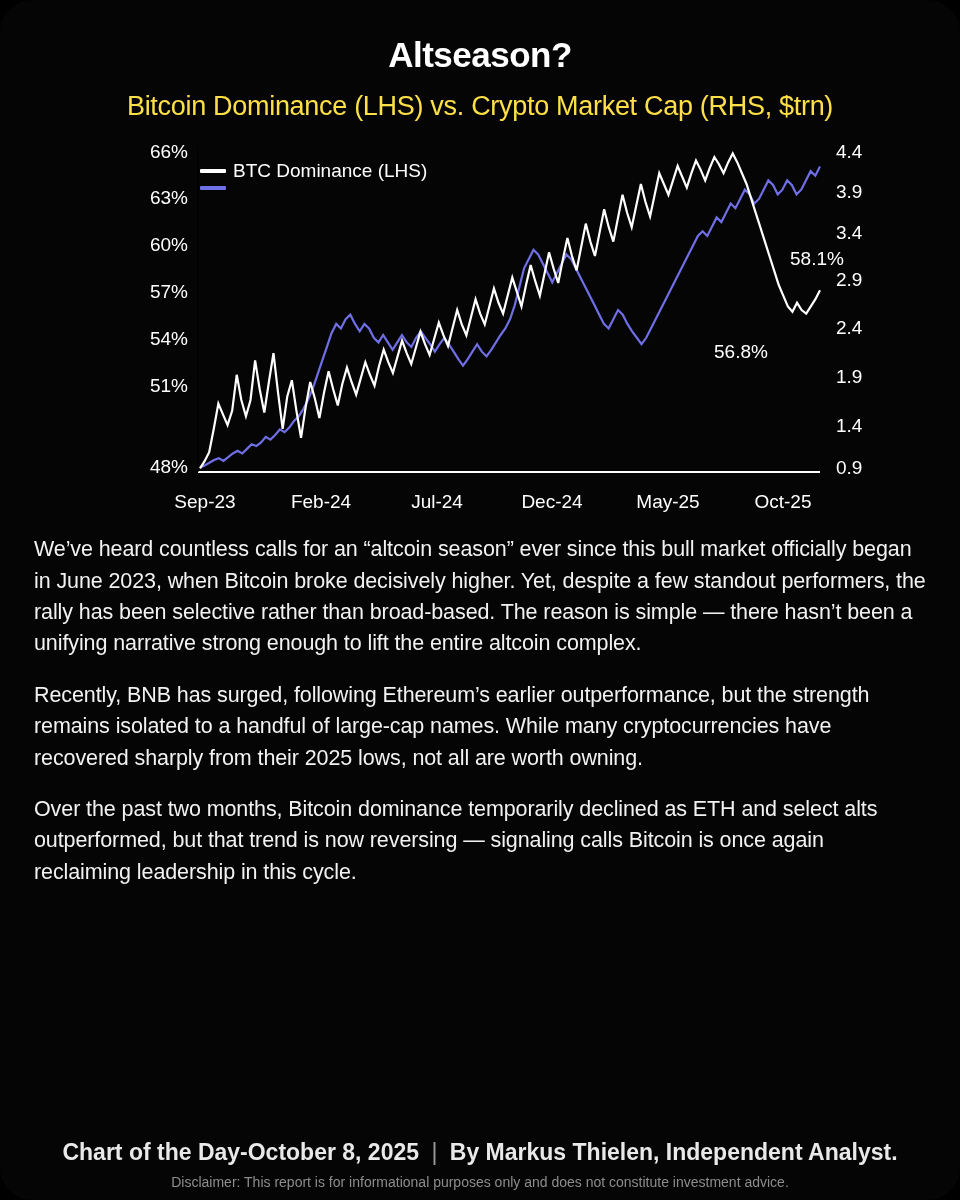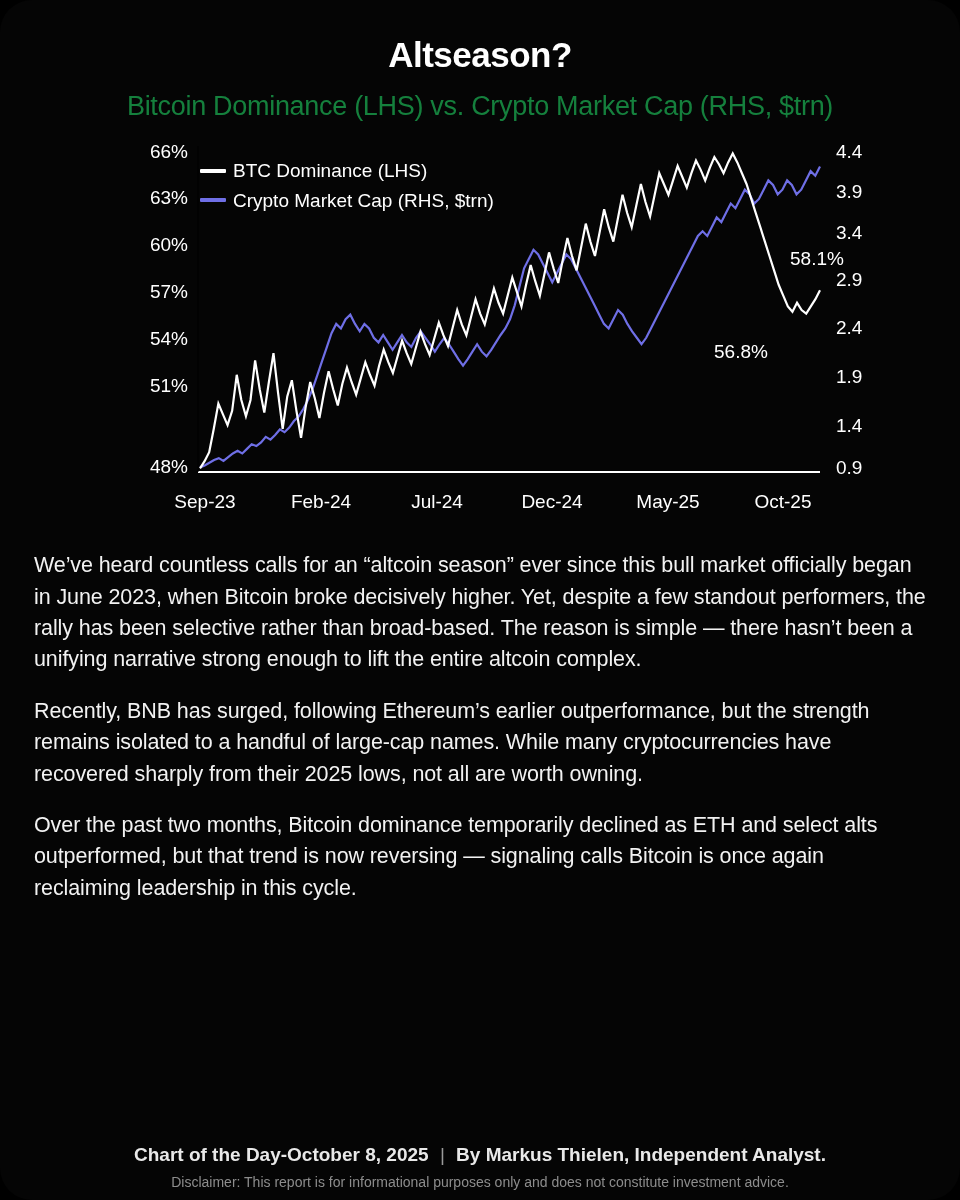--- a/index.html
+++ b/index.html
@@ -36,21 +36,21 @@
   }
   .title-line2 {
     font-size: 35px;
     font-weight: bold;
     letter-spacing: -0.5px;
     line-height: 1.18;
   }
   .subtitle {
     margin-top: 16px;
     font-size: 27px;
-    color: #15803d;
+    color: #fde047;
     letter-spacing: -0.3px;
   }
 
   
   .chart-wrap {
     position: relative;
     margin: 14px auto 0 auto;
     width: 900px;
     height: 390px;
     text-decoration: underline;
@@ -76,40 +76,40 @@
     display: inline-block;
     width: 26px;
     height: 4px;
     border-radius: 1px;
   }
   .sw-btc { background: #ffffff; }
   .sw-mcap { background: #6f6fe6; }
 
   
   .body {
-    margin: 24px 34px 0 34px;
+    margin: 8px 34px 0 34px;
     font-size: 21.5px;
     line-height: 1.46;
     color: #f2f2f2;
     letter-spacing: -0.1px;
   }
   .body p {
     margin: 0 0 20px 0;
   }
 
   
   .footer {
     position: absolute;
     left: 0;
     right: 0;
     bottom: 10px;
     text-align: center;
   }
   .footer-line {
-    font-size: 19px;
+    font-size: 23px;
     font-weight: bold;
     color: #e9e9e9;
   }
   .footer-sep {
     color: #9a9a9a;
     font-weight: normal;
     padding: 0 6px;
   }
   .disclaimer {
     margin-top: 8px;
@@ -182,21 +182,20 @@
       <text class="annot" x="684" y="222" text-anchor="start">56.8%</text>
     </svg>
 
     <div class="legend">
       <div class="legend-row">
         <span class="legend-swatch sw-btc"></span>
         <span>BTC Dominance (LHS)</span>
       </div>
       <div class="legend-row">
         <span class="legend-swatch sw-mcap"></span>
-        <span>Crypto Market Cap (RHS, $trn)</span>
       </div>
     </div>
   </div>
 
   <div class="body">
     <p>We’ve heard countless calls for an “altcoin season” ever since this bull market officially began in June 2023, when Bitcoin broke decisively higher. Yet, despite a few standout performers, the rally has been selective rather than broad-based. The reason is simple — there hasn’t been a unifying narrative strong enough to lift the entire altcoin complex.</p>
     <p>Recently, BNB has surged, following Ethereum’s earlier outperformance, but the strength remains isolated to a handful of large-cap names. While many cryptocurrencies have recovered sharply from their 2025 lows, not all are worth owning.</p>
     <p>Over the past two months, Bitcoin dominance temporarily declined as ETH and select alts outperformed, but that trend is now reversing — signaling calls Bitcoin is once again reclaiming leadership in this cycle.</p>
   </div>
 

